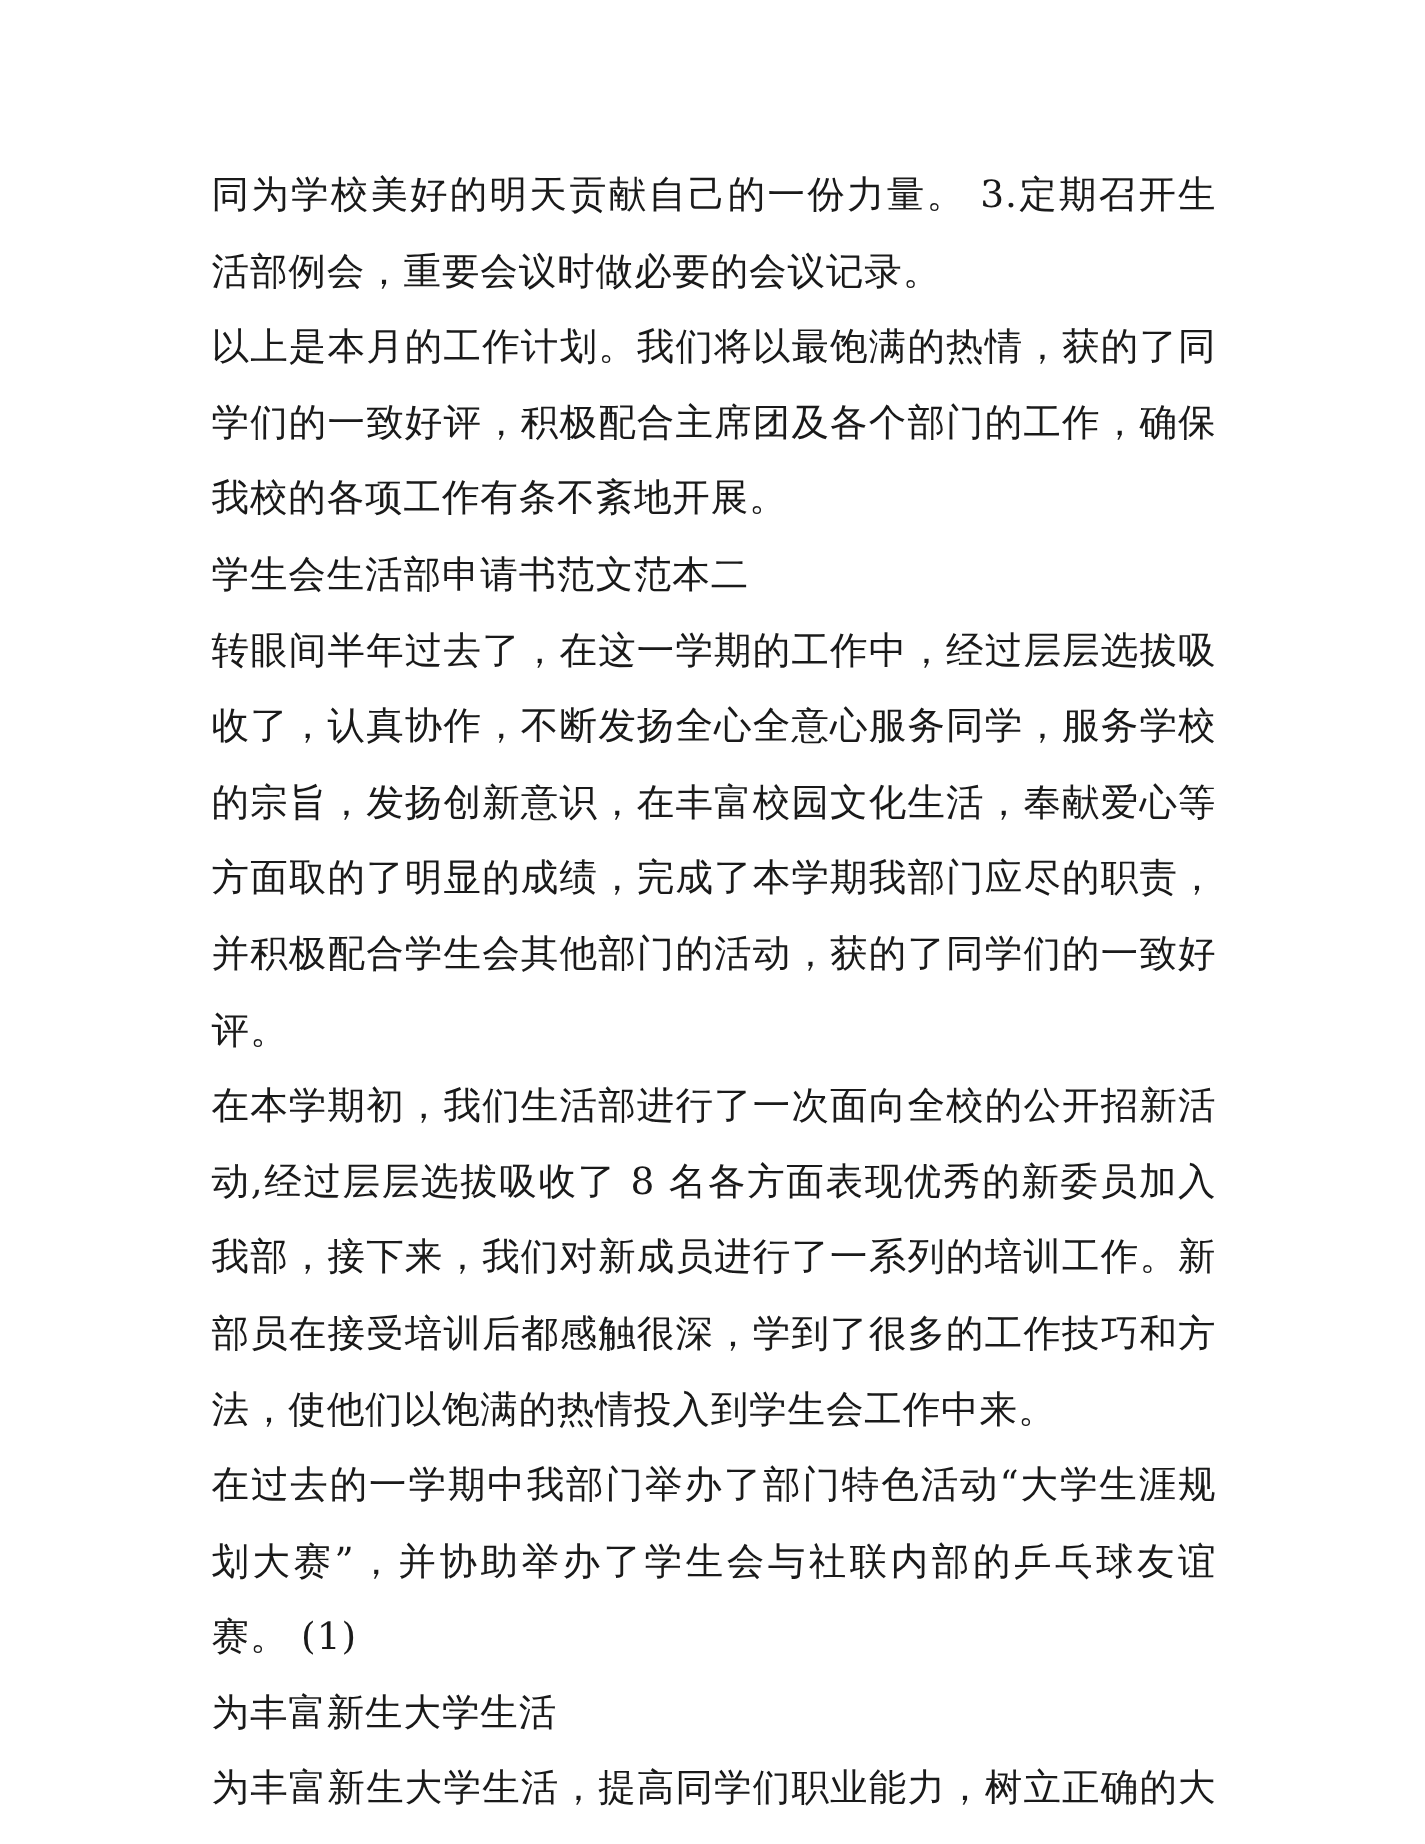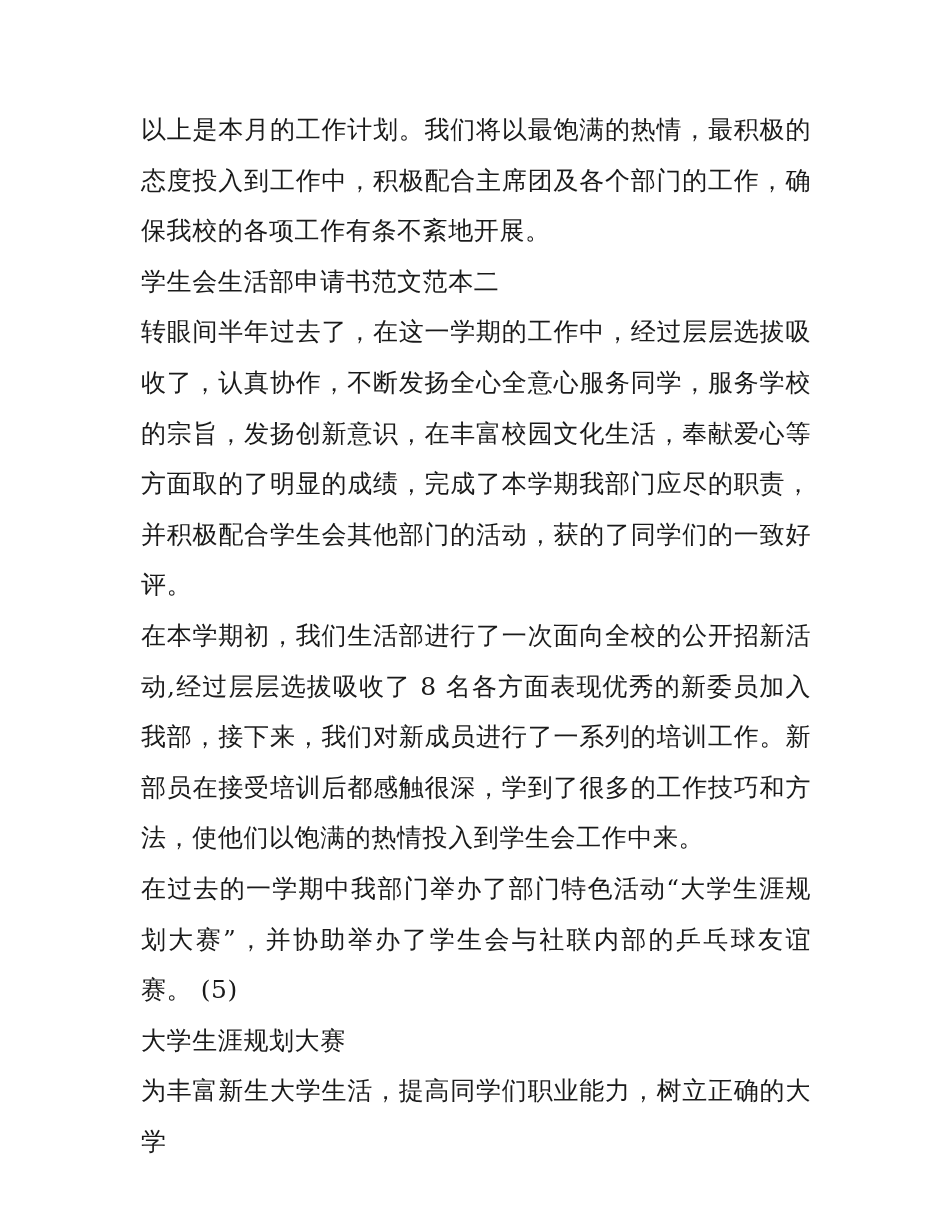--- a/index.html
+++ b/index.html
@@ -33,20 +33,21 @@
   .heading {
     margin: 0;
     padding: 0;
     letter-spacing: 0.6px;
   }
 </style>
 </head>
 <body>
 
 <div class="page">
-  <p class="para">以上是本月的工作计划。我们将以最饱满的热情，最积极的态度投入到工作中，积极配合主席团及各个部门的工作，确保我校的各项工作有条不紊地开展。</p>
+  <p class="para">同为学校美好的明天贡献自己的一份力量。 3.定期召开生活部例会，重要会议时做必要的会议记录。</p>
+  <p class="para">以上是本月的工作计划。我们将以最饱满的热情，获的了同学们的一致好评，积极配合主席团及各个部门的工作，确保我校的各项工作有条不紊地开展。</p>
   <p class="heading">学生会生活部申请书范文范本二</p>
   <p class="para">转眼间半年过去了，在这一学期的工作中，经过层层选拔吸收了，认真协作，不断发扬全心全意心服务同学，服务学校的宗旨，发扬创新意识，在丰富校园文化生活，奉献爱心等方面取的了明显的成绩，完成了本学期我部门应尽的职责，并积极配合学生会其他部门的活动，获的了同学们的一致好评。</p>
   <p class="para">在本学期初，我们生活部进行了一次面向全校的公开招新活动,经过层层选拔吸收了 8 名各方面表现优秀的新委员加入我部，接下来，我们对新成员进行了一系列的培训工作。新部员在接受培训后都感触很深，学到了很多的工作技巧和方法，使他们以饱满的热情投入到学生会工作中来。</p>
-  <p class="para">在过去的一学期中我部门举办了部门特色活动“大学生涯规划大赛”，并协助举办了学生会与社联内部的乒乓球友谊赛。 (5)</p>
-  <p class="heading">大学生涯规划大赛</p>
+  <p class="para">在过去的一学期中我部门举办了部门特色活动“大学生涯规划大赛”，并协助举办了学生会与社联内部的乒乓球友谊赛。 (1)</p>
+  <p class="heading">为丰富新生大学生活</p>
   <p class="para">为丰富新生大学生活，提高同学们职业能力，树立正确的大学</p>
 </div>
 
 </body></html>

